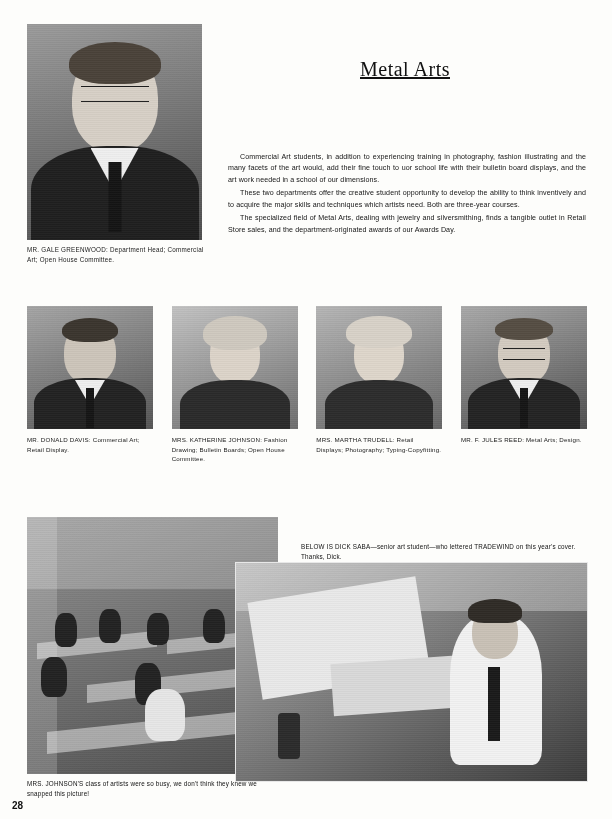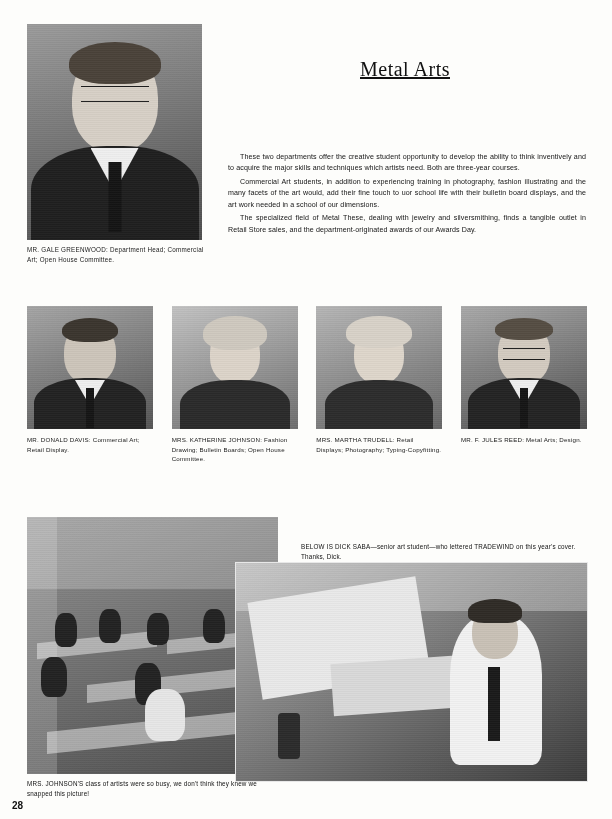--- a/index.html
+++ b/index.html
@@ -285,23 +285,23 @@
       <div class="grain"></div>
     </div>
   </div>
   <div class="head-caption">MR. GALE GREENWOOD: Department Head; Commercial Art; Open House Committee.</div>
 
   <div class="title-block">
     <div class="title-line2">Metal Arts</div>
   </div>
 
   <div class="body-copy">
+    <p>Commercial Art students, in addition to experiencing training in photography, fashion illustrating and the many facets of the art would, add their fine touch to uor school life with their bulletin board displays, and the art work needed in a school of our dimensions.</p>
     <p>These two departments offer the creative student opportunity to develop the ability to think inventively and to acquire the major skills and techniques which artists need. Both are three-year courses.</p>
-    <p>Commercial Art students, in addition to experiencing training in photography, fashion illustrating and the many facets of the art would, add their fine touch to uor school life with their bulletin board displays, and the art work needed in a school of our dimensions.</p>
-    <p>The specialized field of Metal These, dealing with jewelry and silversmithing, finds a tangible outlet in Retail Store sales, and the department-originated awards of our Awards Day.</p>
+    <p>The specialized field of Metal Arts, dealing with jewelry and silversmithing, finds a tangible outlet in Retail Store sales, and the department-originated awards of our Awards Day.</p>
   </div>
 
   <div class="faculty-row">
 
     <div class="faculty">
       <div class="photo ph-a">
         <div class="fig">
           <div class="bg" style="background:linear-gradient(160deg,#a5a5a5,#555);"></div>
           <div class="head" style="width:52px;height:62px;top:16px;background:#cdc5ba;"></div>
           <div class="hair" style="width:56px;height:24px;top:12px;background:#3b352e;"></div>

